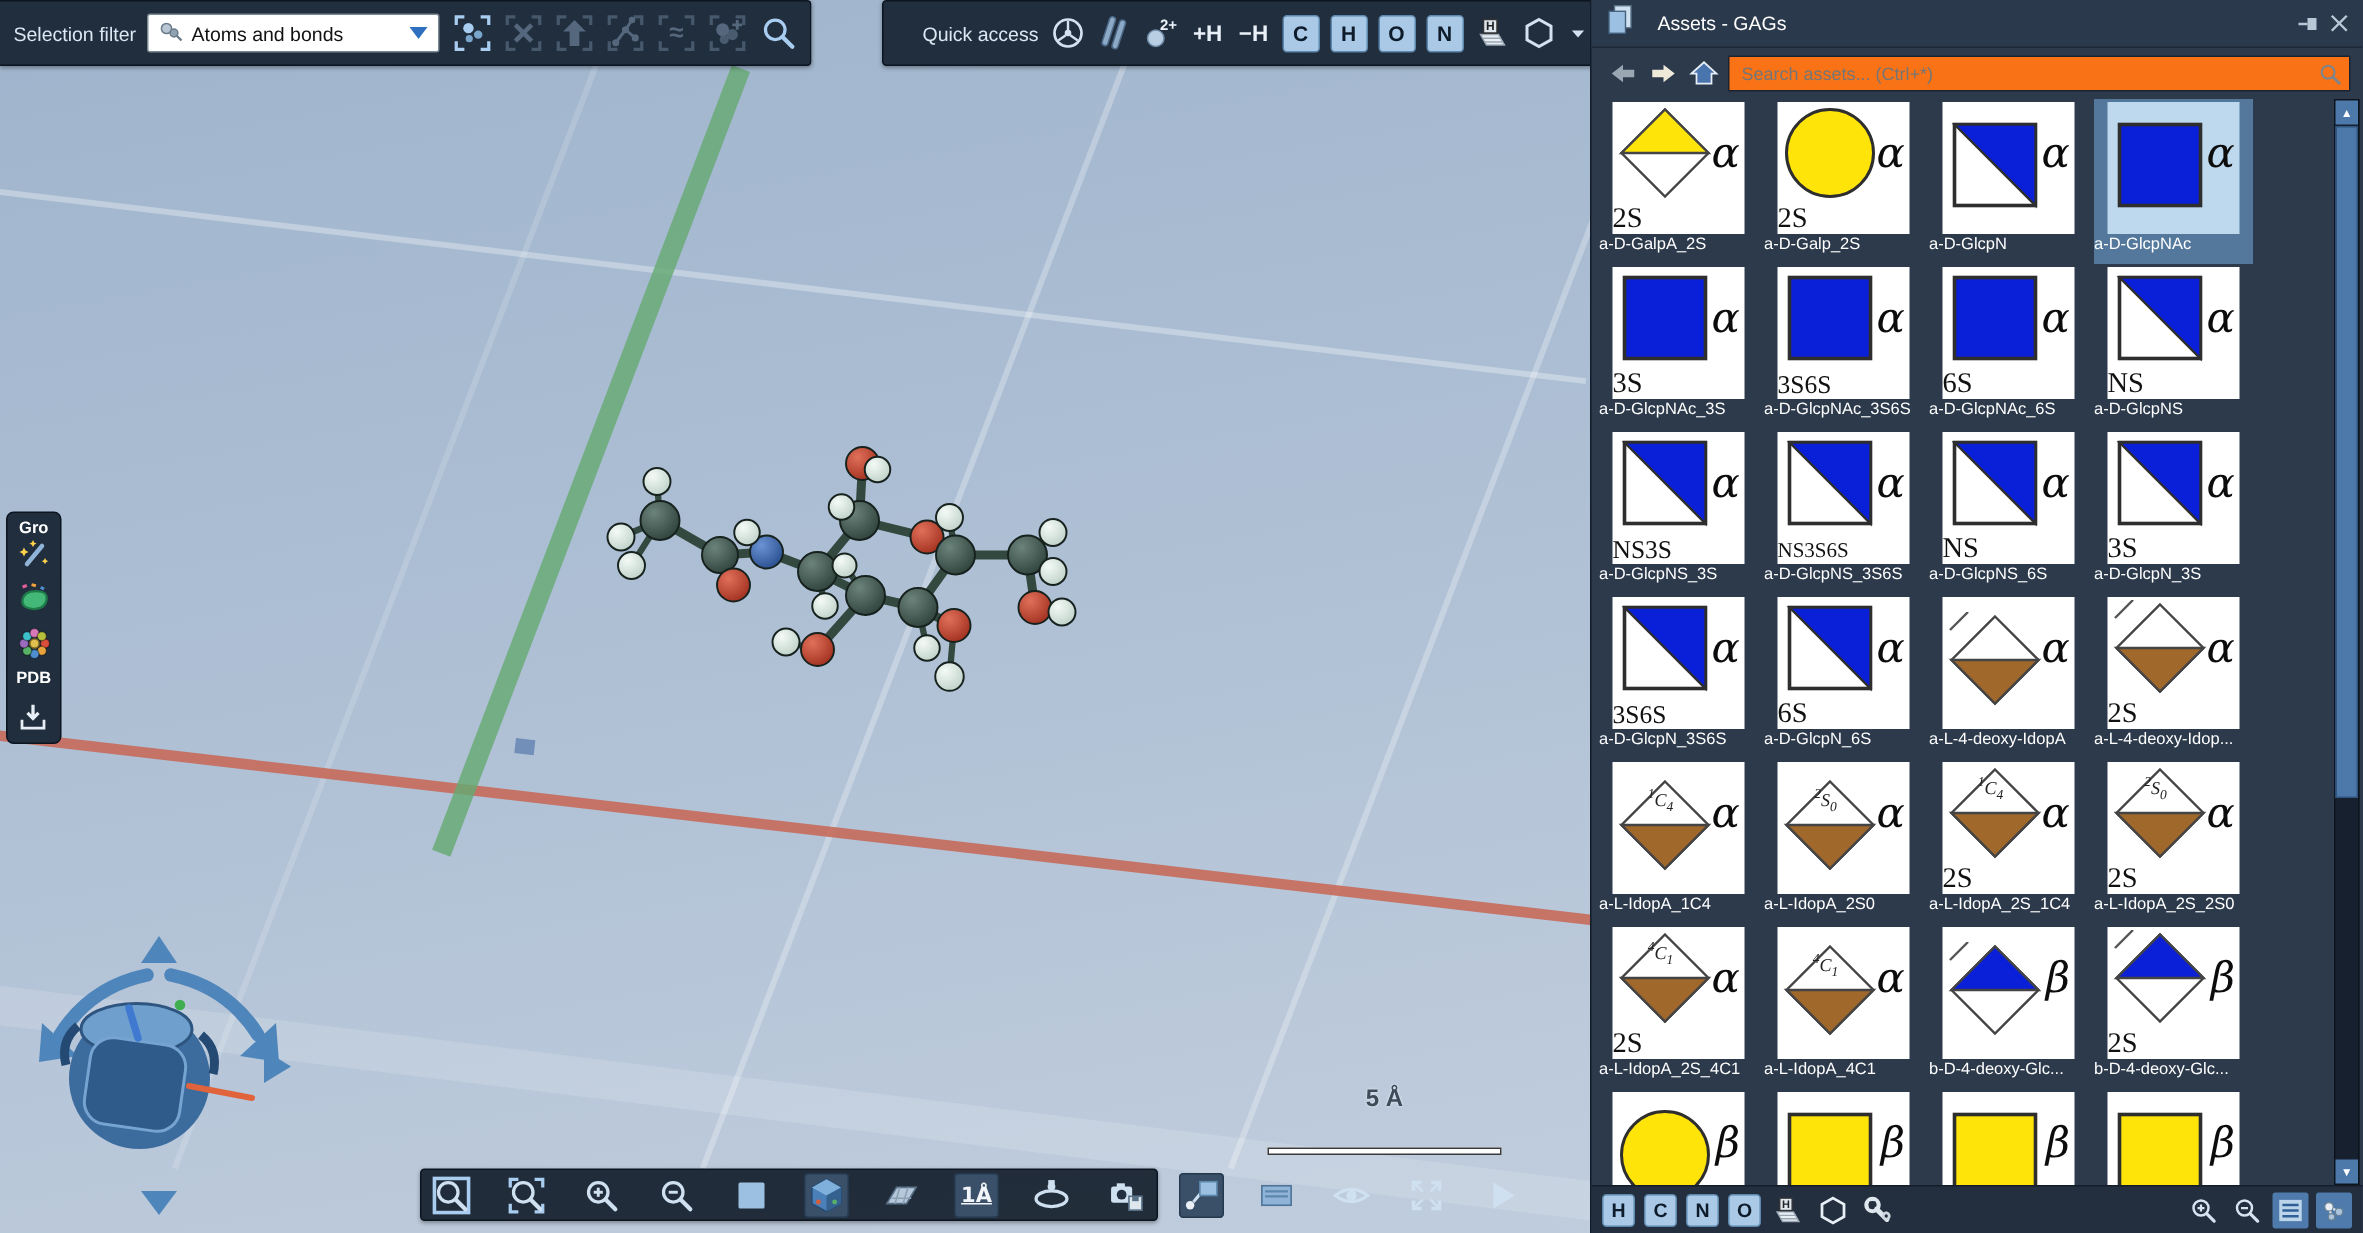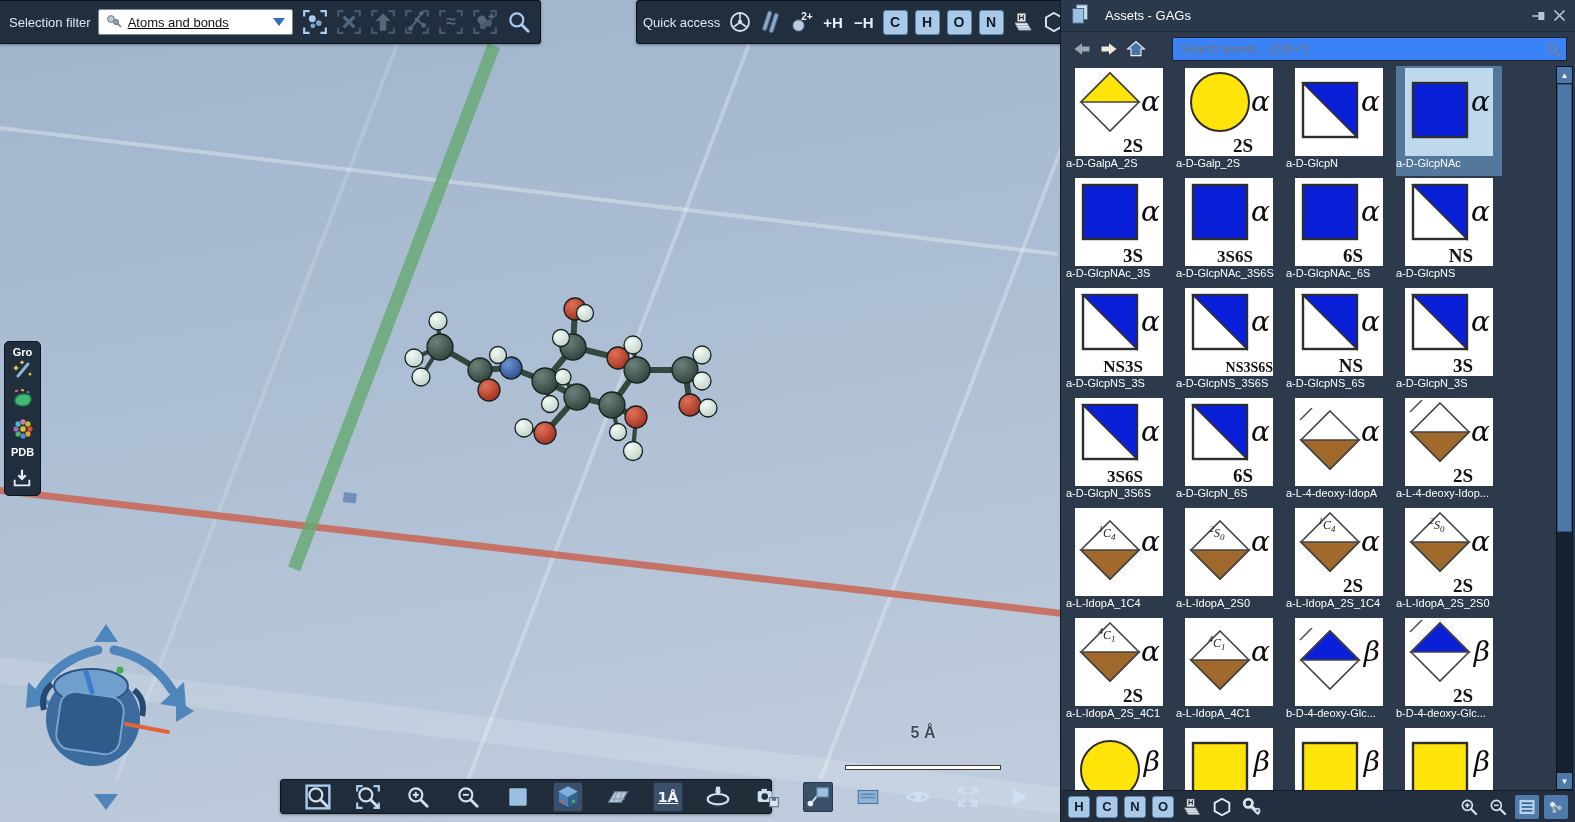--- a/index.html
+++ b/index.html
@@ -10,27 +10,27 @@
   #viewport { position:absolute; left:0; top:0; width:1060px; height:822px; overflow:hidden;
     background:linear-gradient(170deg,#9fb4cc 0%,#a9bcd2 35%,#b6c5d8 70%,#c0cddd 100%); }
   .gline { position:absolute; transform-origin:0 0; }
   #molsvg { position:absolute; left:0; top:0; pointer-events:none; }
 
   
   .floatbar { position:absolute; background:#202e3e; border:1px solid #0b141f; border-radius:3px;
     display:flex; align-items:center; box-shadow:0 1px 3px rgba(0,0,0,.35); }
   .bar-label { color:#dde7f2; font-size:13px; white-space:nowrap; }
   #sel-toolbar { left:0; top:0; width:541px; height:44px; gap:7px; padding:0 6px 0 9px; border-left:none; border-radius:0 3px 3px 0; }
-  #qa-toolbar  { left:588px; top:0; width:482px; height:44px; gap:8px; padding:0 6px;margin-left:48px; }
-  #view-toolbar{ left:280px; top:779px; width:492px; height:35px; gap:20px; padding:0 22px; background:rgba(22,32,45,.93); }
+  #qa-toolbar  { left:588px; top:0; width:482px; height:44px; gap:8px; padding:0 26px; }
+  #view-toolbar{ left:280px; top:779px; width:492px; height:35px; gap:20px; padding:0 5px; background:rgba(22,32,45,.93); }
   #side-toolbar{ position:absolute; left:4px; top:341px; width:37px; padding:5px 0 6px 0; background:#202e3e;
     border:1px solid #0b141f; border-radius:5px; display:flex; flex-direction:column; align-items:center; gap:6px; }
 
   .dropdown { width:222px; height:26px; background:#fff; border:1px solid #7a8894; border-radius:2px;
-    display:flex; align-items:center; gap:6px; padding:0 7px;text-decoration:underline; }
+    display:flex; align-items:center; gap:6px; padding:0 7px; }
   .dd-text { font-size:13px; color:#111; flex:1; white-space:nowrap; }
   .dd-caret { width:0; height:0; border-left:6px solid transparent; border-right:6px solid transparent; border-top:8px solid #2f6fc0; }
 
   .tbtn { width:30px; height:30px; display:flex; align-items:center; justify-content:center; border-radius:3px; flex:0 0 auto; }
   .tbtn.pressed { background:#3a5069; box-shadow:inset 0 0 0 1px #24384e; }
   .txtbtn { color:#e9f0f8; font-weight:bold; font-size:15px; padding:0 2px; }
   .elembtn { width:25px; height:25px; background:#a9c9e6; border:1px solid #5d87ac; border-radius:3px;
     color:#0d1b2a; font-weight:bold; font-size:14px; display:flex; align-items:center; justify-content:center; }
   .scale1a { color:#f2f6fa; font-weight:bold; font-size:14px; text-decoration:underline; font-family:"DejaVu Sans",sans-serif; }
 
@@ -40,34 +40,34 @@
 
   #navcube { position:absolute; left:8px; top:612px; }
 
   
   #panel { position:absolute; left:1060px; top:0; width:515px; height:822px; background:#2c3a4c; border-left:1px solid #121c28; }
   #panel-header { height:32px; display:flex; align-items:center; padding:0 6px 0 8px; background:#2b394c; border-bottom:1px solid #1d2838; }
   #panel-title { color:#fff; font-size:13px; font-weight:normal; margin-left:14px; flex:1; }
   .winbtn { width:20px; height:20px; display:flex; align-items:center; justify-content:center; }
   #panel-nav { height:34px; display:flex; align-items:center; gap:5px; padding:0 8px 0 10px; }
   .navbtn { width:22px; height:22px; display:flex; align-items:center; justify-content:center; }
-  #searchbox { flex:1; height:24px; background:#3b82f6; border:1px solid #1a2430; border-radius:1px; position:relative;margin-left:20px; }
+  #searchbox { flex:1; height:24px; background:#f97316; border:1px solid #1a2430; border-radius:1px; position:relative; }
   #searchbox input { width:100%; height:100%; border:none; outline:none; font-size:12px; color:#333; padding:0 26px 0 8px;
     font-family:"Liberation Sans",sans-serif; background:transparent; }
   #searchbox .smag { position:absolute; right:4px; top:3px; }
 
   #asset-grid { position:absolute; left:3px; top:66px; width:480px; height:724px; overflow:hidden;
     display:grid; grid-template-columns:repeat(4,110px); grid-auto-rows:110px; }
   .tile { width:106px; height:110px; margin:0 2px; }
   .tile-icon { width:88px; height:88px; margin:2px auto 0 auto; background:#fff; position:relative; }
   .tile-label { height:16px; line-height:15px; color:#fff; font-size:11px; white-space:nowrap; overflow:hidden; }
   .tile.selected { background:#53789c; }
   .tile.selected .tile-icon { background:#bed9ee; }
   .anomer { position:absolute; right:3px; top:20px; font-family:"DejaVu Serif",serif; font-style:italic; font-size:28px; color:#0c0c0c; line-height:1; }
-  .subl { position:absolute; bottom:1px; left:0; text-align:right; font-family:"Liberation Serif",serif; font-weight:bold; color:#111; line-height:1; }
+  .subl { position:absolute; bottom:1px; left:0; text-align:left; font-family:"Liberation Serif",serif; font-weight:normal; color:#111; line-height:1; }
   .confl { position:absolute; left:12px; top:9px; width:40px; text-align:center; font-family:"Liberation Serif",serif;
     font-style:italic; font-size:12px; color:#222; }
   .confl sup,.confl sub { font-size:9px; }
 
   #scrollbar { position:absolute; right:2px; top:66px; width:17px; height:724px; background:#16202e; border:1px solid #0d141e; }
   .sbtn { position:absolute; left:0; width:15px; height:16px; background:#4d78aa; display:flex; align-items:center; justify-content:center;
     color:#fff; font-size:8px; }
   #sthumb { position:absolute; left:0; top:17px; width:15px; height:448px; background:#4d78aa; border:1px solid #30557e; }
 
   #panel-footer { position:absolute; left:0; bottom:0; width:515px; height:32px; background:#232f3f; border-top:1px solid #141e2b;

